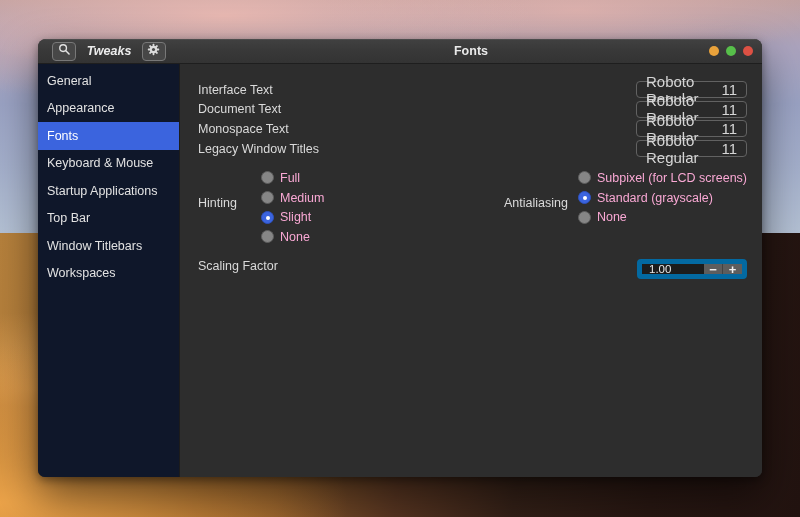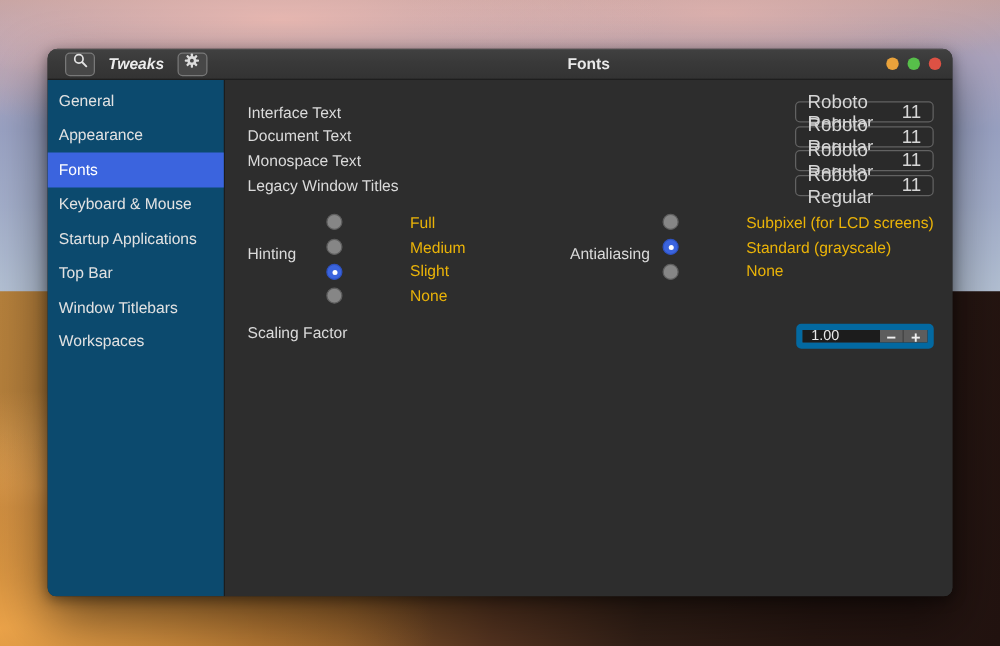--- a/index.html
+++ b/index.html
@@ -37,21 +37,21 @@
   .hdr-btn { width:24px; height:19px; border-radius:4px; background:#474747;
     border:1px solid #787878; display:flex; align-items:center; justify-content:center; }
   .app-title { font-size:12.5px; font-weight:700; color:#ececec; }
   .header-right { flex:1; position:relative; display:flex; align-items:center; justify-content:center; }
   .page-title { font-size:12.5px; font-weight:700; color:#e9e9e9; }
   .traffic { position:absolute; right:9px; top:0; bottom:0; display:flex; align-items:center; gap:7px; }
   .light { width:10px; height:10px; border-radius:50%; }
 
   
   .window-body { flex:1; display:flex; min-height:0; }
-  .sidebar { width:142px; flex:0 0 142px; background:#0c4a6e; border-right:1px solid #1c1c1c;
+  .sidebar { width:142px; flex:0 0 142px; background:#0f172a; border-right:1px solid #1c1c1c;
     padding-top:3px; }
   .side-item { height:27.5px; display:flex; align-items:center; padding-left:9px;
     font-size:12.5px; color:#e2e2e2; cursor:default; }
   .side-item.selected { background:#3b64de; color:#ffffff; }
 
   .content { flex:1; position:relative; background:#2d2d2d; font-size:12.5px; color:#dadada; }
 
   
   .font-rows { position:absolute; top:16px; left:18px; right:15px; }
   .font-row { height:19.6px; display:flex; align-items:center; justify-content:space-between; }
@@ -67,21 +67,21 @@
   .hint-label { width:45px; margin-right:18px; }
   .aa-label { margin-right:10px; }
   .aa-group { margin-left:auto; }
   .radio-col { display:flex; flex-direction:column; }
   .radio-row { height:19.7px; display:flex; align-items:center; gap:6px; cursor:default; }
   .radio { width:13px; height:13px; border-radius:50%; background:#868686;
     border:1px solid #5e5e5e; flex:0 0 13px; position:relative; }
   .radio-row.selected .radio { background:#3b64de; border-color:#2d51c0; }
   .radio-row.selected .radio::after { content:""; position:absolute; left:4px; top:4px;
     width:4px; height:4px; border-radius:50%; background:#ffffff; }
-  .radio-label { color:#eab308;margin-left:48px; }
+  .radio-label { color:#f9a8d4; }
 
   
   .scaling { position:absolute; top:195px; left:18px; right:15px; height:21px;
     display:flex; align-items:flex-start; justify-content:space-between; }
   .spin { display:flex; height:20px; width:110px; border-radius:4px; overflow:hidden;
     border:5px solid #0369a1; }
   .spin-field { width:68px; background:#1c1c1c; color:#e8e8e8; font-size:11.5px;
     display:flex; align-items:center; padding-left:7px; }
   .spin-btn { width:21px; background:#5d5d5d; color:#f0f0f0; font-size:13px; font-weight:700;
     display:flex; align-items:center; justify-content:center; cursor:default; }

